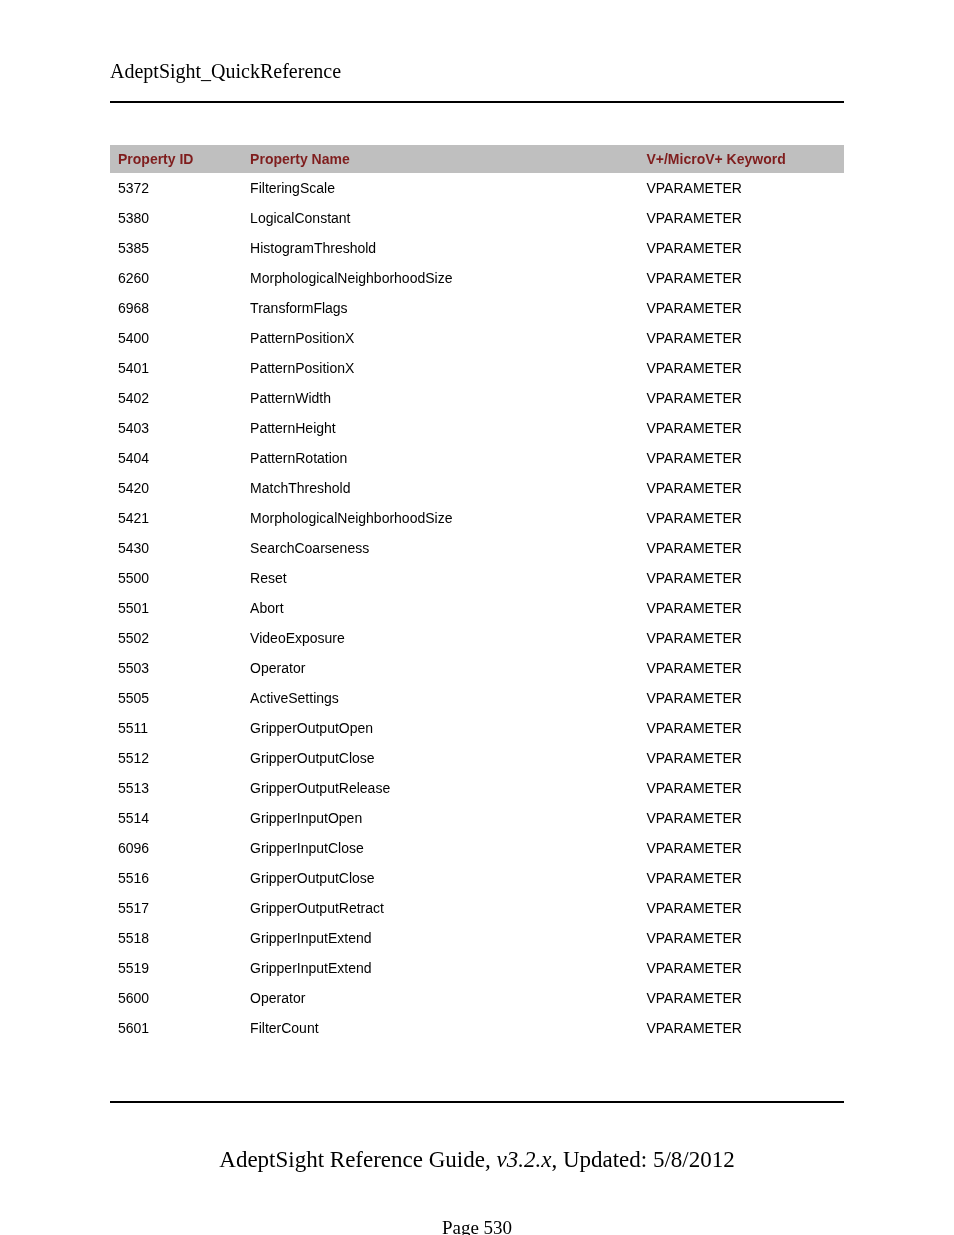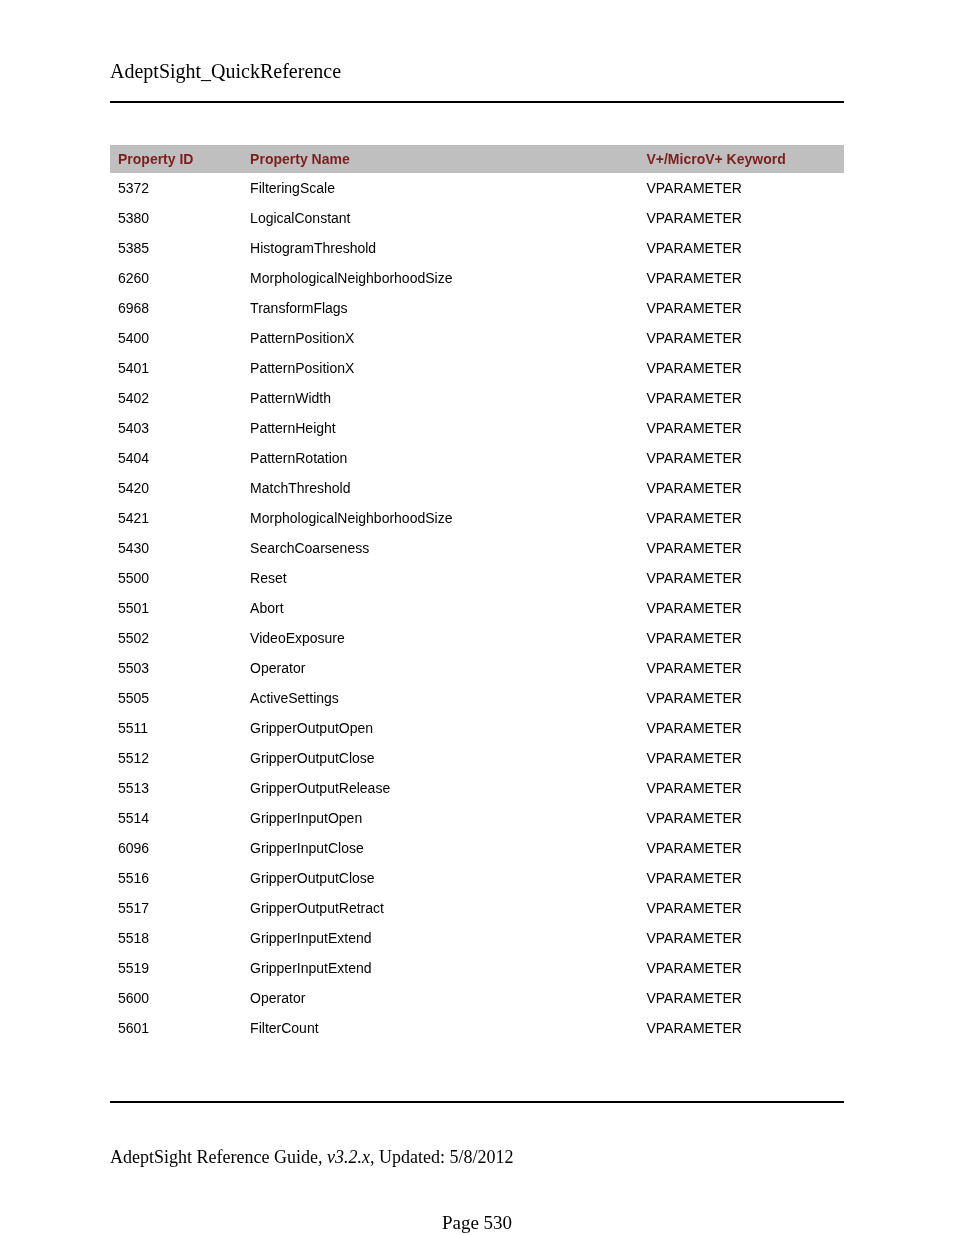--- a/index.html
+++ b/index.html
@@ -53,23 +53,23 @@
       vertical-align: top;
     }
     .footer-wrap {
       margin-top: 58px;
     }
     .footer-rule {
       border-top: 2px solid #000;
       margin-bottom: 16px;
     }
     .footer-text {
-      text-align: left;
+      text-align: center;
       font-family: 'Times New Roman', Times, serif;
-      font-size: 18px;
+      font-size: 23px;
       margin-top: 44px;
     }
     .footer-text em {
       font-style: italic;
     }
     .page-number {
       text-align: center;
       font-family: 'Times New Roman', Times, serif;
       font-size: 19px;
       margin-top: 44px;

